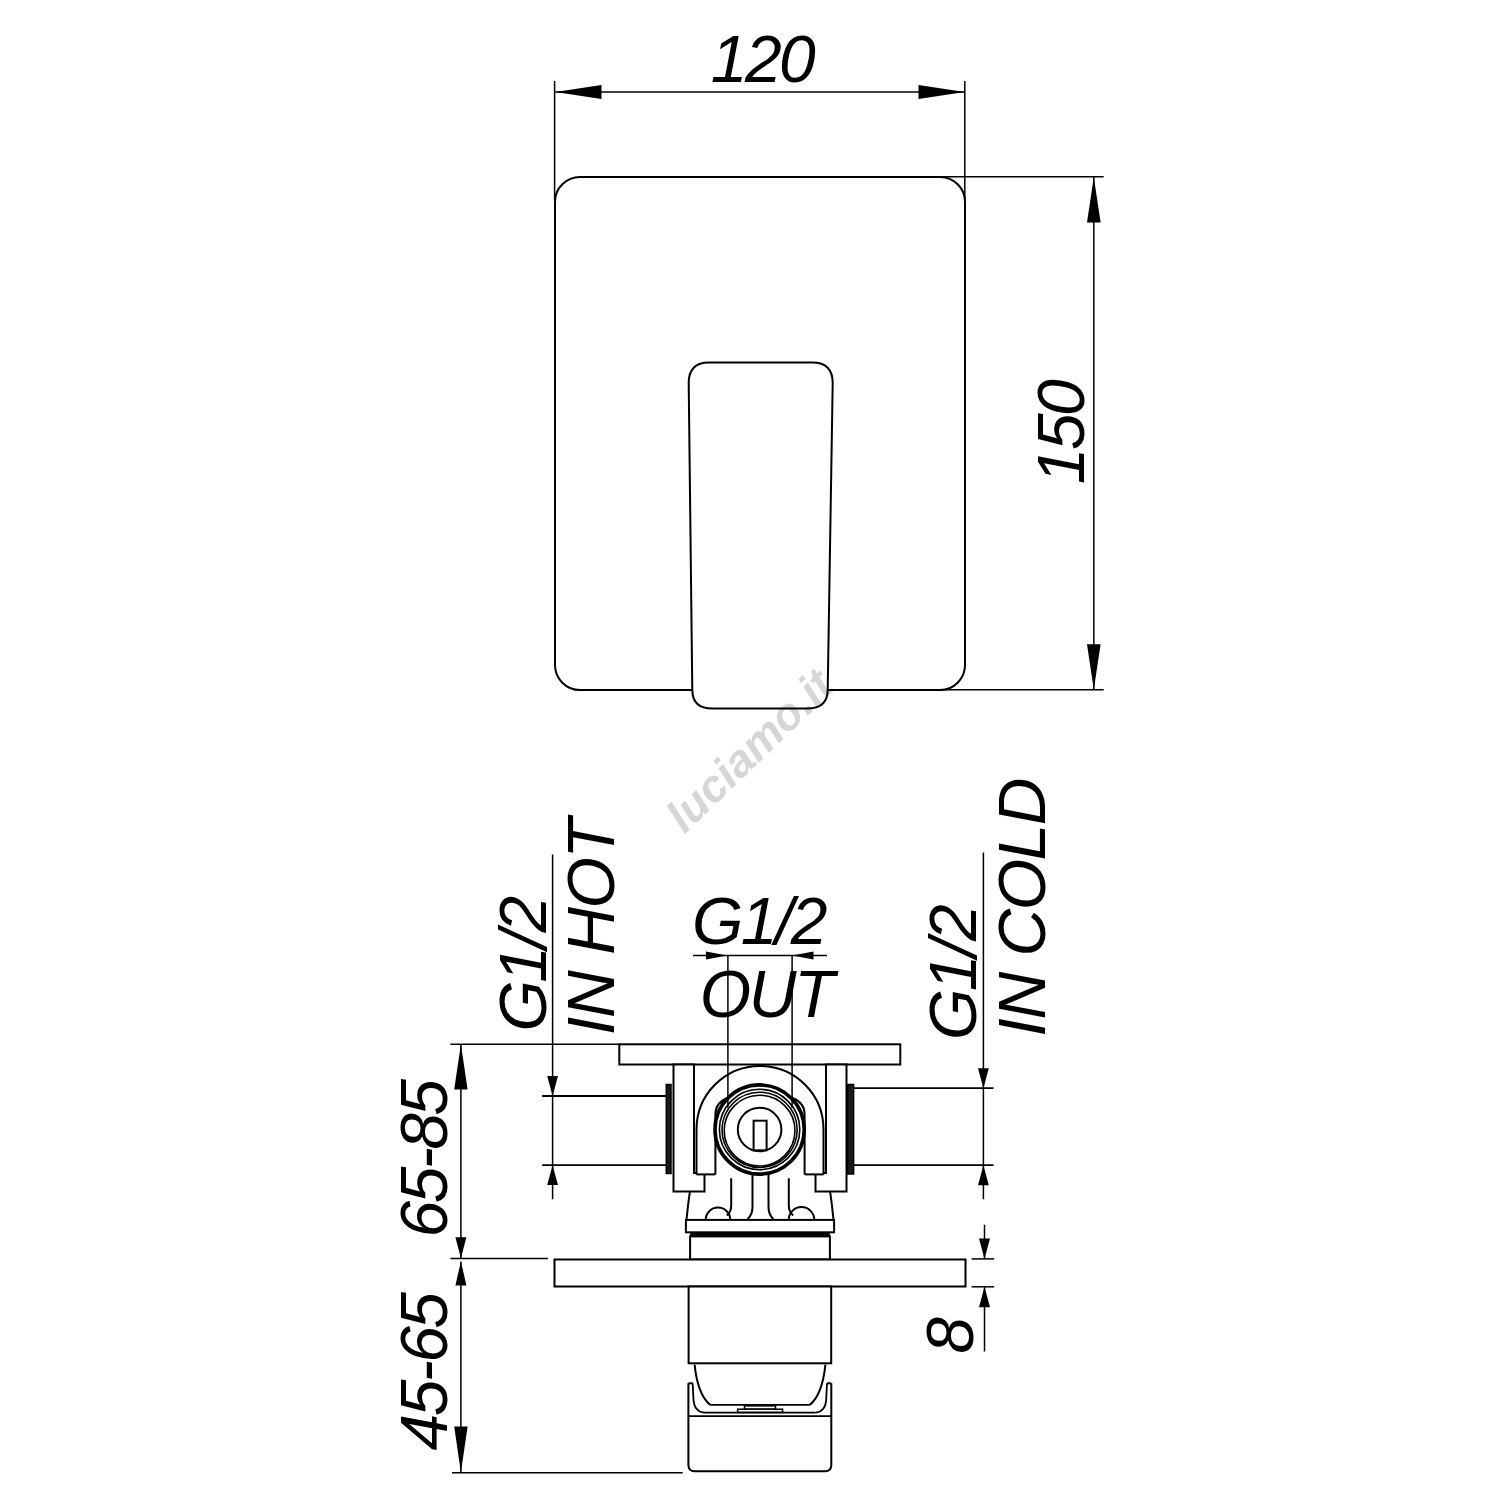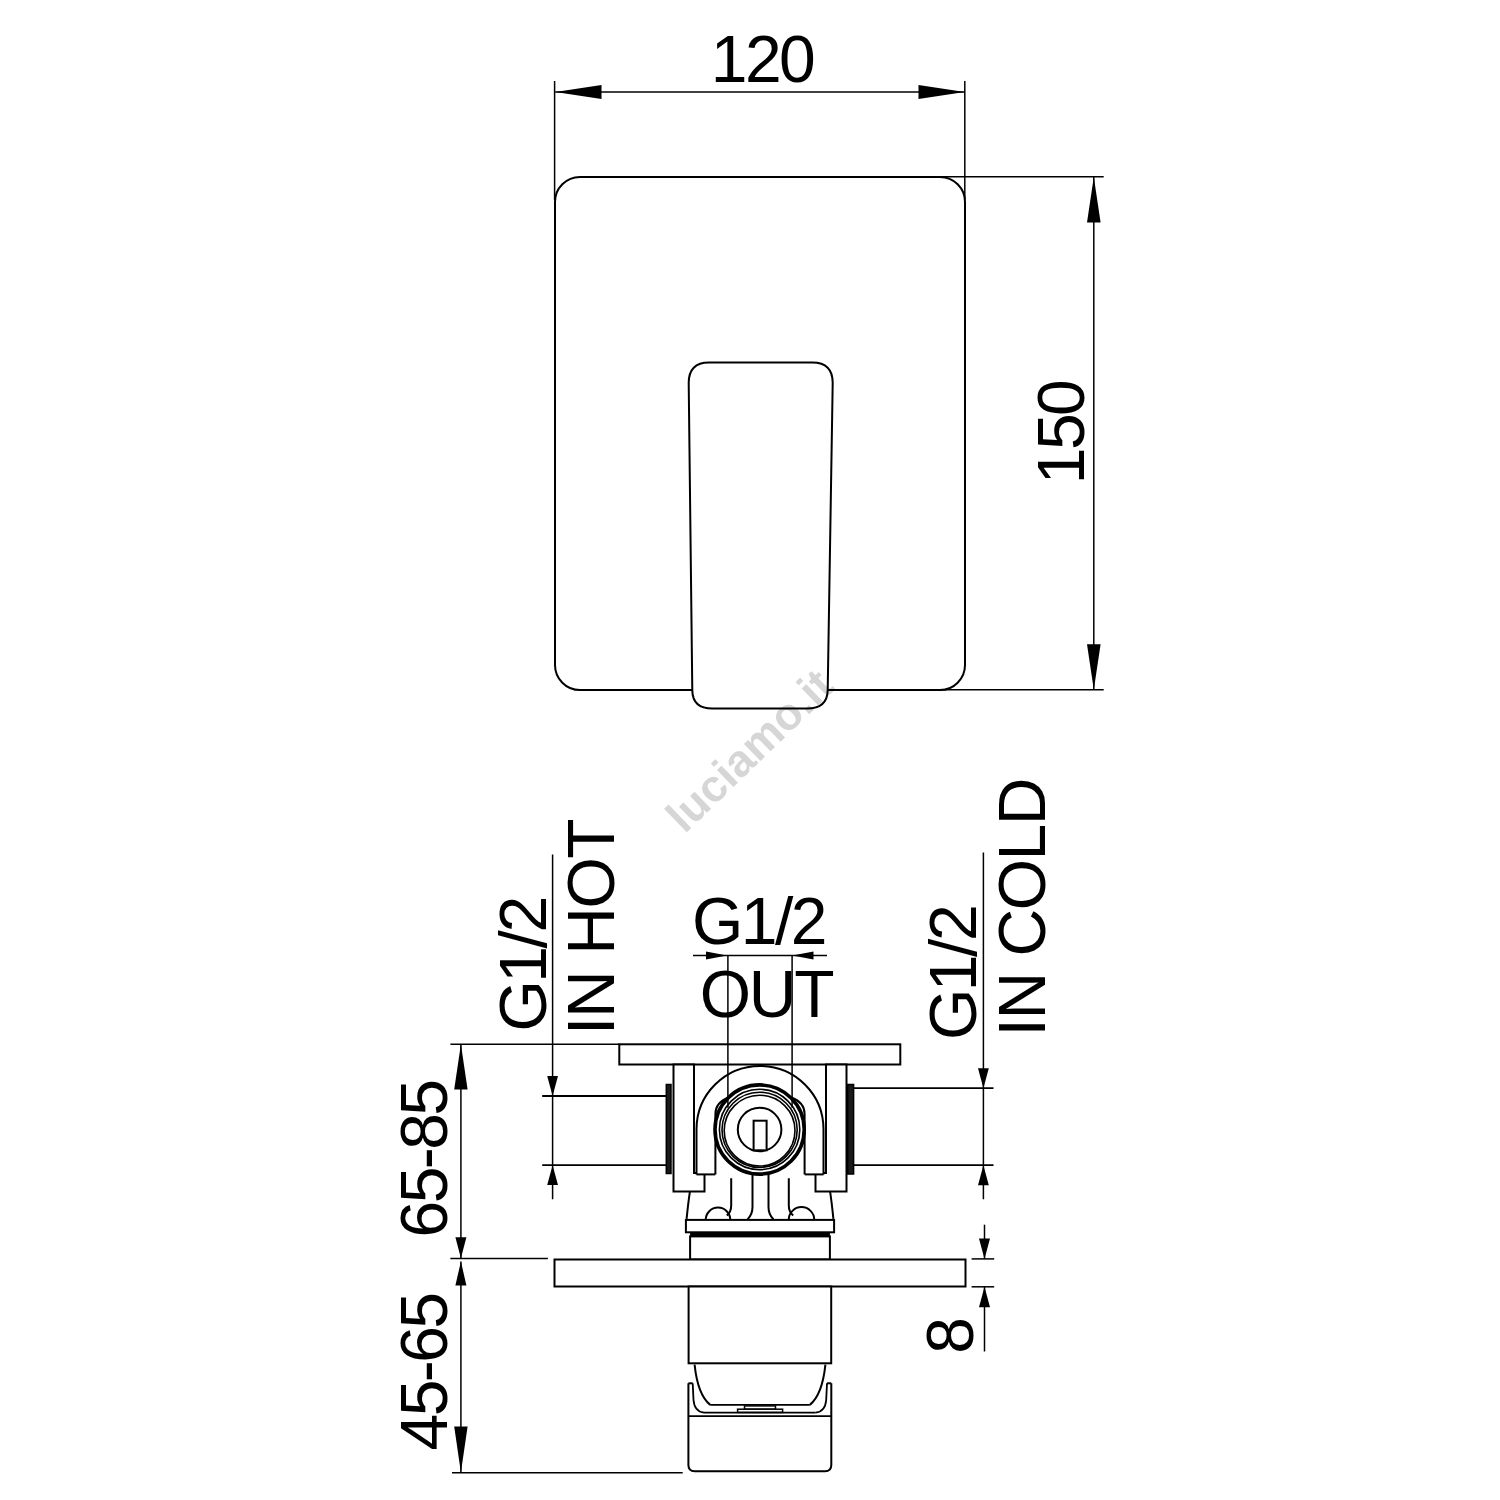--- a/index.html
+++ b/index.html
@@ -1,16 +1,16 @@
 <!DOCTYPE html>
 <html><head>
 <meta charset="utf-8">
 <style>
   html,body{margin:0;padding:0;background:#fff;}
-  .wrap{width:1500px;height:1500px;position:relative;background:#ec4899;}
+  .wrap{width:1500px;height:1500px;position:relative;background:#ec4899;font-style:italic;}
   svg{display:block;}
   text{font-family:"Liberation Sans",sans-serif;}
 </style>
 </head>
 <body>
 <div class="wrap">
 <svg width="1500" height="1500" viewBox="0 0 1500 1500">
 
   <rect x="0" y="0" width="1500" height="1500" fill="#ffffff"></rect>
 

